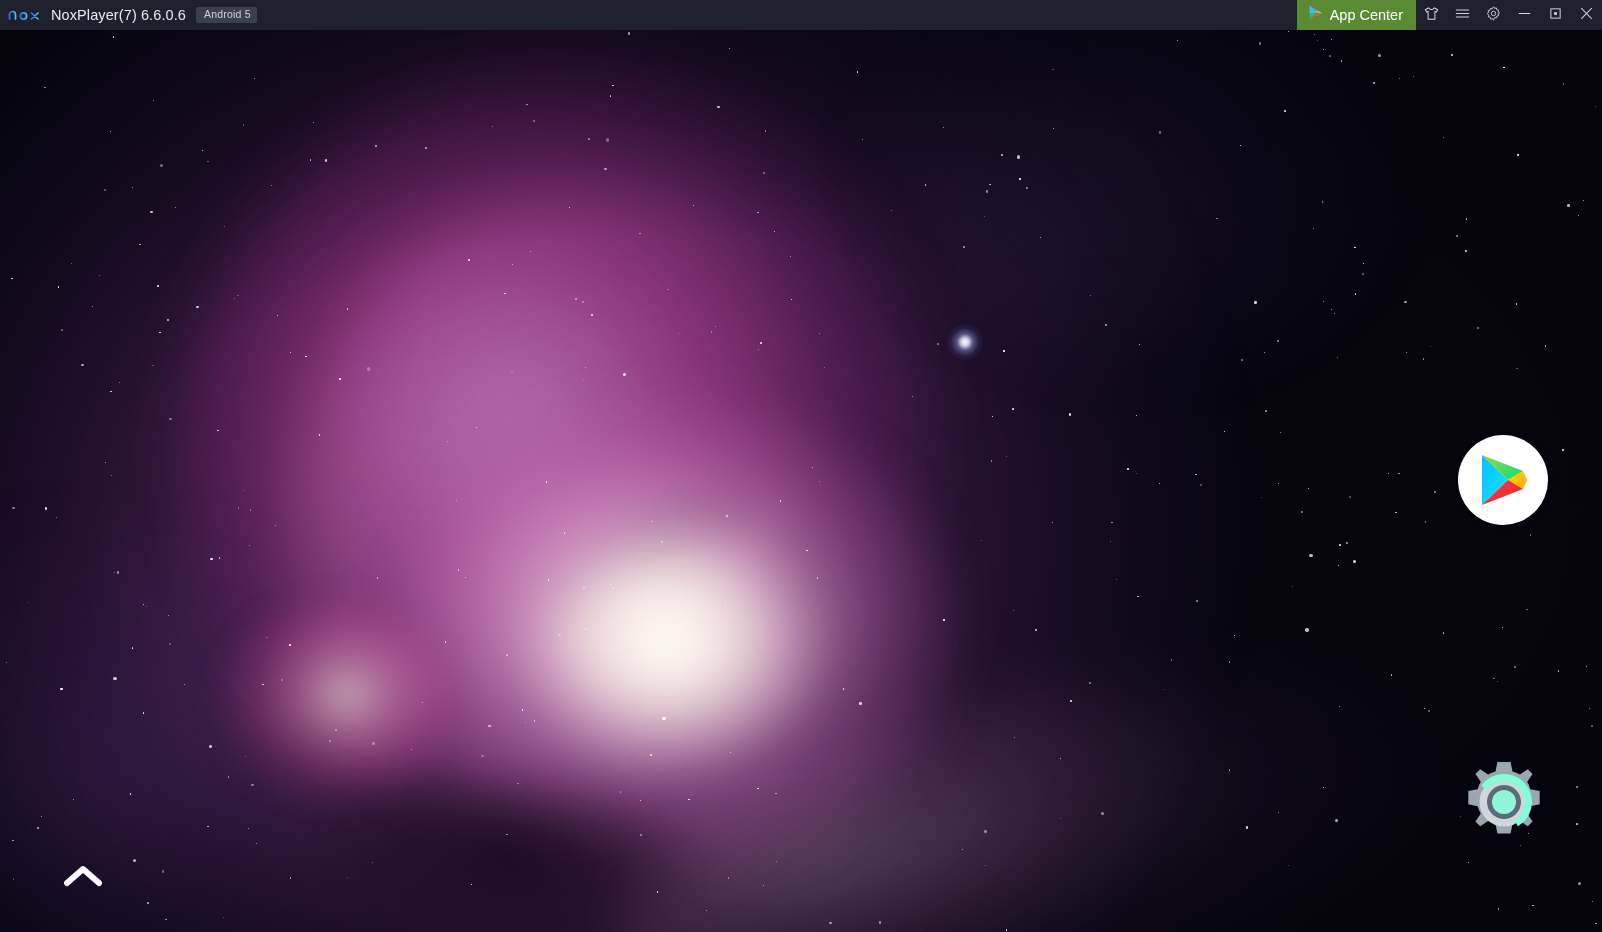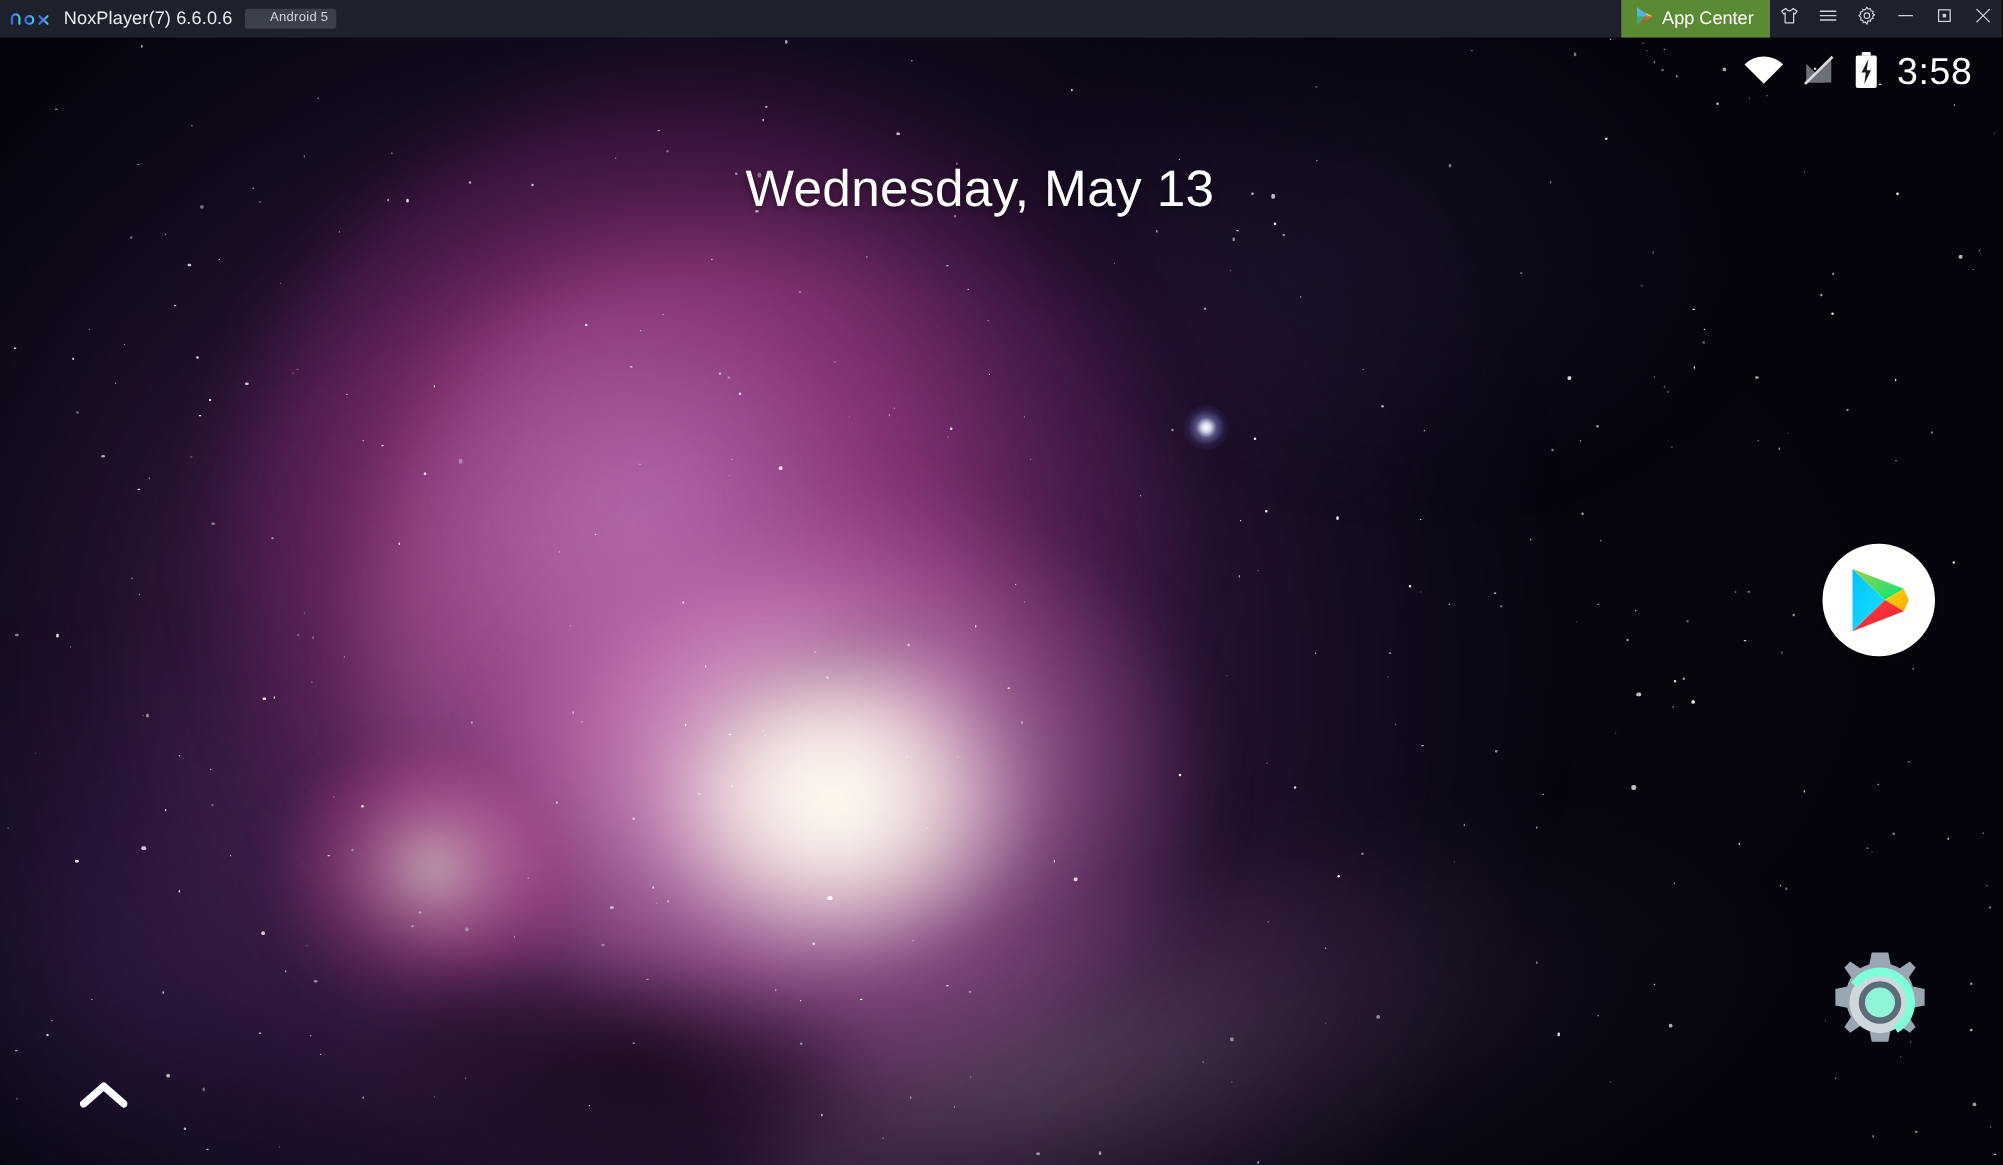--- a/index.html
+++ b/index.html
@@ -21,21 +21,21 @@
   .nox-logo{
     margin-left:8px; width:34px; height:16px;
     display:flex; align-items:center; justify-content:center;
   }
   .title-text{
     color:#e8eaee; font-size:14.5px; margin-left:9px;
     letter-spacing:.1px; white-space:nowrap;
   }
   .android-badge{
     margin-left:10px; background:#3a404c; color:#cfd4dd;
-    font-size:10.5px; padding:2px 6px 3px 20px; border-radius:2px;
+    font-size:10.5px; padding:2px 6px 3px 8px; border-radius:2px;
     letter-spacing:.2px; line-height:1;
   }
   .tb-right{ margin-left:auto; display:flex; align-items:stretch; height:30px; }
   .appcenter{
     background:#5a8a34; display:flex; align-items:center; gap:7px;
     padding:0 13px 0 11px; height:30px; cursor:pointer;
   }
   .appcenter .ac-label{ color:#fff; font-size:14.5px; white-space:nowrap; }
   .tb-btn{
     width:31px; height:30px; display:flex; align-items:center; justify-content:center;
@@ -664,50 +664,21 @@
           <svg width="17" height="17" viewBox="0 0 22 22" stroke="#cfd4dd" stroke-width="1.3" stroke-linecap="round">
             <line x1="4.5" y1="4.5" x2="17.5" y2="17.5"></line>
             <line x1="17.5" y1="4.5" x2="4.5" y2="17.5"></line>
           </svg>
         </span>
       </div>
 
     </div>
   </div>
 
-  <div class="statusbar">
-
-    <span>
-      <svg width="34" height="28" viewBox="0 0 34 28">
-        <path d="M17 25 L1.6 9.6 A21.5 21.5 0 0 1 32.4 9.6 Z" fill="#ffffff"></path>
-      </svg>
-    </span>
-
-    <span>
-      <svg width="26" height="28" viewBox="0 0 26 28">
-        <path d="M3 24 L23 24 L23 4 Z" fill="#6d7078"></path>
-        <path d="M3 24 L3 9 L18 24 Z" fill="#6d7078"></path>
-        <line x1="2" y1="25.2" x2="24" y2="3.4" stroke="#d8dade" stroke-width="2.1"></line>
-      </svg>
-    </span>
-
-    <span>
-      <svg width="22" height="30" viewBox="0 0 22 30">
-        <rect x="7.4" y="0.6" width="7.2" height="3" rx="1" fill="#ffffff"></rect>
-        <rect x="2.6" y="3.4" width="16.8" height="26" rx="1.6" fill="#ffffff"></rect>
-        <polygon points="12.6,6.6 7.2,17 10.6,17 9.4,26.4 14.8,15.2 11.4,15.2" fill="#1a1a1a"></polygon>
-      </svg>
-    </span>
-
-    <span class="clock">3:58</span>
-  </div>
-
-  <div class="date-widget">
-    <div class="date-text">Wednesday, May 13</div>
-  </div>
+
 
   <div class="play-icon">
     <svg width="50" height="54" viewBox="0 0 50 54">
       <defs>
         <linearGradient id="pBlue" x1="0" y1="0" x2="1" y2="1">
           <stop offset="0" stop-color="#00c3ff"></stop>
             <stop offset="1" stop-color="#1de0fe"></stop>
         </linearGradient>
         <linearGradient id="pGreen" x1="0" y1="0" x2="1" y2="1">
           <stop offset="0" stop-color="#a4d04a"></stop>

